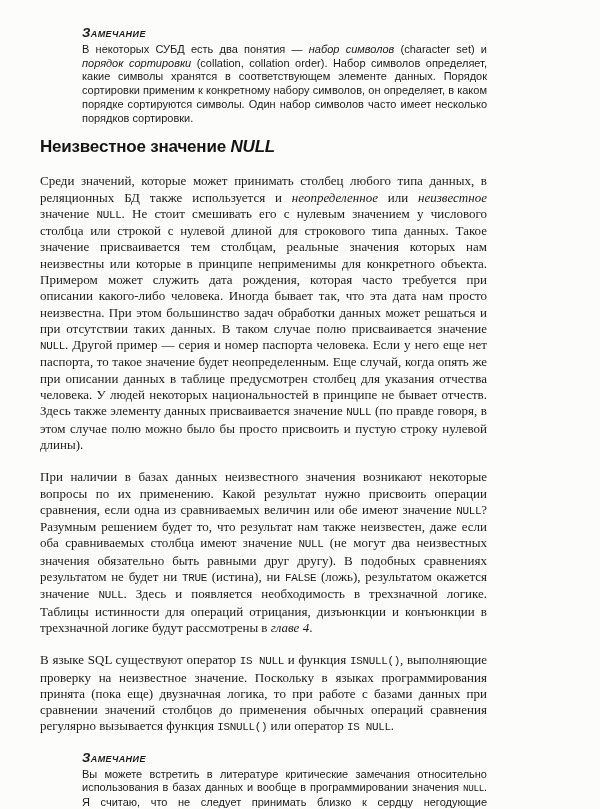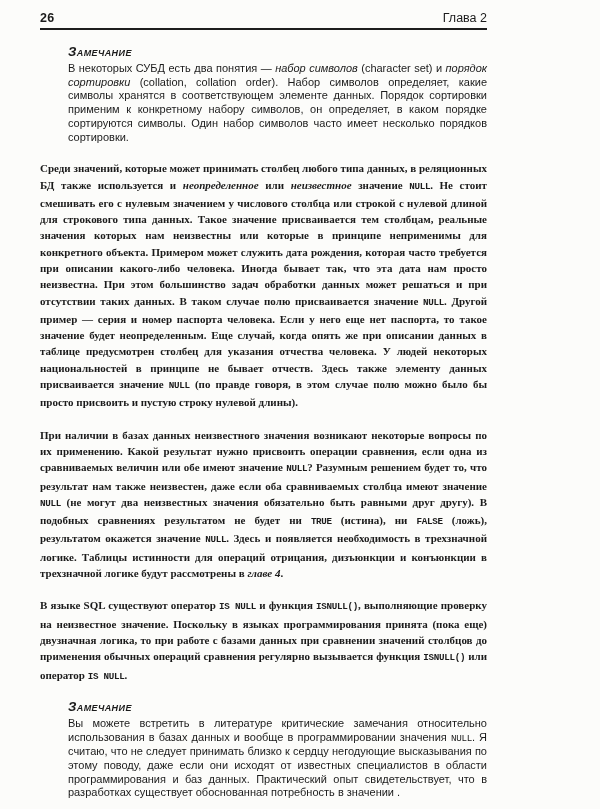--- a/index.html
+++ b/index.html
@@ -19,21 +19,21 @@
     font-family:"Liberation Sans", sans-serif;
     font-size:12.5px;
     padding-bottom:3px;
     border-bottom:2px solid #1d1d1d;
   }
   .pagenum { font-weight:bold; letter-spacing:0.2px; }
   .chapter { font-weight:normal; }
 
   
   .note {
-    margin:14px 0 0 28px;
+    margin:14px 0 0 42px;
     font-family:"Liberation Sans", sans-serif;
   }
   .note-heading {
     font-style:italic; font-weight:bold;
     font-variant:small-caps;
     font-size:13px; letter-spacing:0.4px;
     margin-bottom:3px;
   }
   .note-body {
     margin:0;
@@ -47,48 +47,44 @@
     margin:12px 0 6px 0;
     font-family:"Liberation Sans", sans-serif;
     font-size:17px; font-weight:bold; letter-spacing:-0.2px;
     color:#141414;
   }
 
   
   .body-para {
     margin:16px 0 5px 0;
     font-family:"Liberation Serif", serif;
-    font-size:11px; line-height:16.3px;
+    font-size:13px; line-height:16.3px;
     text-align:justify;
     hyphens:auto;
-    font-weight:bold;
   }
 
   
   .it { font-style:italic; }
   .code {
     font-family:"Liberation Mono", monospace;
     font-size:0.84em; letter-spacing:-0.3px;
   }
 </style>
 </head>
 <body>
 
 <div class="page">
 
-  <header class="running-head">
-    <span class="pagenum">26</span>
-    <span class="chapter">Глава 2</span>
-  </header>
 
   <section class="note">
     <div class="note-heading">Замечание</div>
     <p class="note-body">В некоторых СУБД есть два понятия — <span class="it">набор символов</span> (character set) и <span class="it">порядок сортировки</span> (collation, collation order). Набор символов определяет, какие символы хранятся в соответствующем элементе данных. Порядок сортировки применим к конкретному набору символов, он определяет, в каком порядке сортируются символы. Один набор символов часто имеет несколько порядков сортировки.</p>
   </section>
 
+  <h1 class="section-heading">Неизвестное значение <span class="it">NULL</span></h1>
 
   <p class="body-para">Среди значений, которые может принимать столбец любого типа данных, в реляционных БД также используется и <span class="it">неопределенное</span> или <span class="it">неизвестное</span> значение <span class="code">NULL</span>. Не стоит смешивать его с нулевым значением у числового столбца или строкой с нулевой длиной для строкового типа данных. Такое значение присваивается тем столбцам, реальные значения которых нам неизвестны или которые в принципе неприменимы для конкретного объекта. Примером может служить дата рождения, которая часто требуется при описании какого-либо человека. Иногда бывает так, что эта дата нам просто неизвестна. При этом большинство задач обработки данных может решаться и при отсутствии таких данных. В таком случае полю присваивается значение <span class="code">NULL</span>. Другой пример — серия и номер паспорта человека. Если у него еще нет паспорта, то такое значение будет неопределенным. Еще случай, когда опять же при описании данных в таблице предусмотрен столбец для указания отчества человека. У людей некоторых национальностей в принципе не бывает отчеств. Здесь также элементу данных присваивается значение <span class="code">NULL</span> (по правде говоря, в этом случае полю можно было бы просто присвоить и пустую строку нулевой длины).</p>
 
   <p class="body-para">При наличии в базах данных неизвестного значения возникают некоторые вопросы по их применению. Какой результат нужно присвоить операции сравнения, если одна из сравниваемых величин или обе имеют значение <span class="code">NULL</span>? Разумным решением будет то, что результат нам также неизвестен, даже если оба сравниваемых столбца имеют значение <span class="code">NULL</span> (не могут два неизвестных значения обязательно быть равными друг другу). В подобных сравнениях результатом не будет ни <span class="code">TRUE</span> (истина), ни <span class="code">FALSE</span> (ложь), результатом окажется значение <span class="code">NULL</span>. Здесь и появляется необходимость в трехзначной логике. Таблицы истинности для операций отрицания, дизъюнкции и конъюнкции в трехзначной логике будут рассмотрены в <span class="it">главе 4</span>.</p>
 
   <p class="body-para">В языке SQL существуют оператор <span class="code">IS NULL</span> и функция <span class="code">ISNULL()</span>, выполняющие проверку на неизвестное значение. Поскольку в языках программирования принята (пока еще) двузначная логика, то при работе с базами данных при сравнении значений столбцов до применения обычных операций сравнения регулярно вызывается функция <span class="code">ISNULL()</span> или оператор <span class="code">IS NULL</span>.</p>
 
   <section class="note">
     <div class="note-heading">Замечание</div>
     <p class="note-body">Вы можете встретить в литературе критические замечания относительно использования в базах данных и вообще в программировании значения <span class="code">NULL</span>. Я считаю, что не следует принимать близко к сердцу негодующие высказывания по этому поводу, даже если они исходят от известных специалистов в области программирования и баз данных. Практический опыт свидетельствует, что в разработках существует обоснованная потребность в значении .</p>

